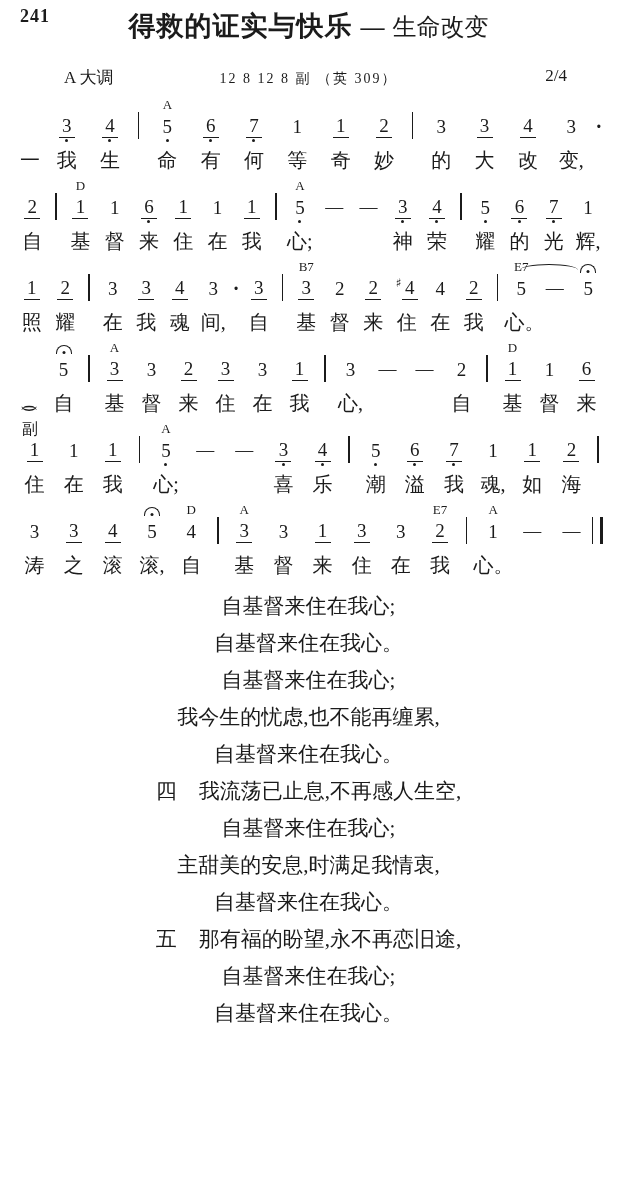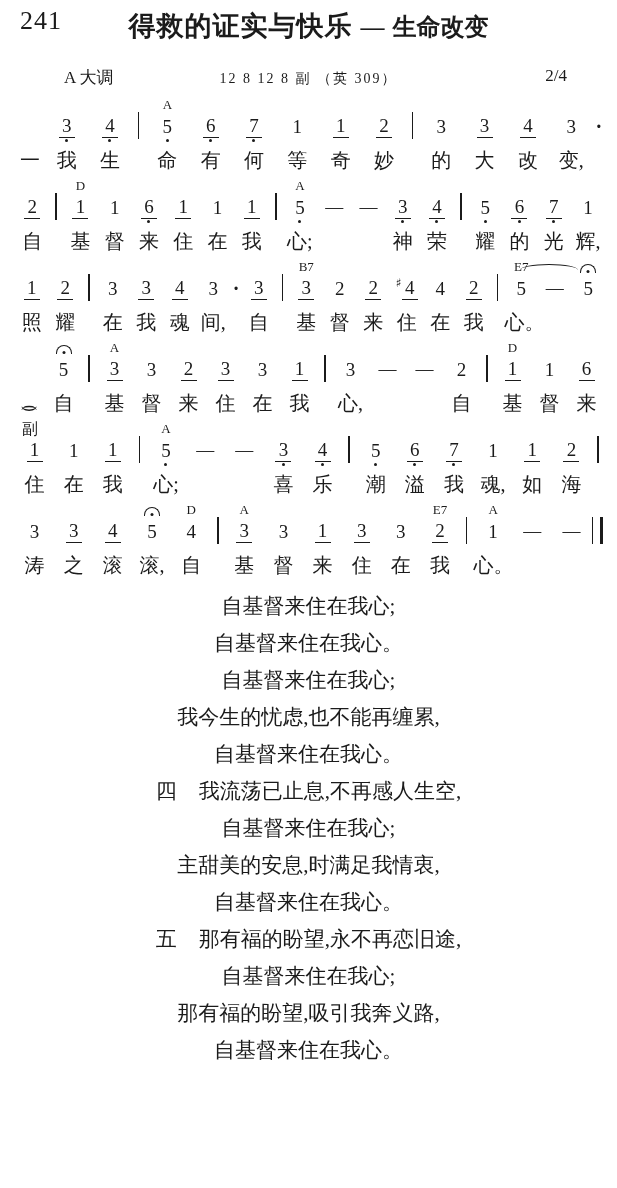--- a/index.html
+++ b/index.html
@@ -5,29 +5,29 @@
   html,body{margin:0;padding:0;}
   body{
     width:617px;height:1188px;
     background:#ffffff;color:#1b1b1b;
     font-family:"Liberation Serif","DejaVu Serif",serif;
     position:relative;overflow:hidden;
   }
   
   .hymn-number{
     position:absolute;left:20px;top:6px;
-    font-size:26px;font-weight:normal;letter-spacing:1px;
+    font-size:18px;font-weight:bold;letter-spacing:1px;
   }
   .title-row{
     position:absolute;left:0;top:8px;width:100%;
     text-align:center;white-space:nowrap;
   }
   .title-main{font-size:27px;font-weight:bold;letter-spacing:1px;}
   .title-dash{font-size:24px;font-weight:bold;padding:0 4px;}
-  .title-sub{font-size:24px;font-weight:700;}
+  .title-sub{font-size:24px;font-weight:400;}
   .meter-row{
     position:absolute;left:0;top:50px;width:100%;
     text-align:center;font-size:14px;letter-spacing:2px;margin-top:20px;
   }
   .key-row{
     position:absolute;left:0;top:66px;width:100%;height:22px;
     font-size:17px;
   }
   .key-sig{position:absolute;left:64px;top:0;}
   .time-sig{position:absolute;right:50px;top:0;}
@@ -1017,16 +1017,15 @@
     </div>
     <div class="verse">
       <div class="v-line"><span class="v-num">四</span><span>我流荡已止息,不再感人生空,</span></div>
       <div class="v-line"><span>自基督来住在我心;</span></div>
       <div class="v-line"><span>主甜美的安息,时满足我情衷,</span></div>
       <div class="v-line"><span>自基督来住在我心。</span></div>
     </div>
     <div class="verse">
       <div class="v-line"><span class="v-num">五</span><span>那有福的盼望,永不再恋旧途,</span></div>
       <div class="v-line"><span>自基督来住在我心;</span></div>
-      <div class="v-line"><span>那有福的盼望,吸引我奔义路,</span></div>
       <div class="v-line"><span>自基督来住在我心。</span></div>
     </div>
   </div>
 
 </body></html>

